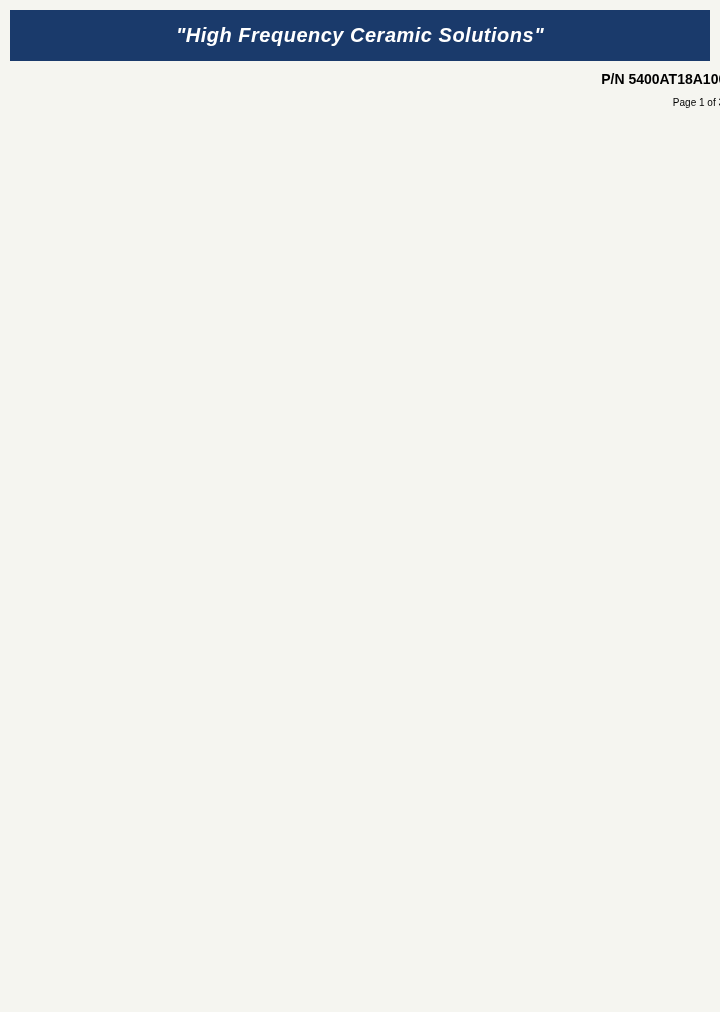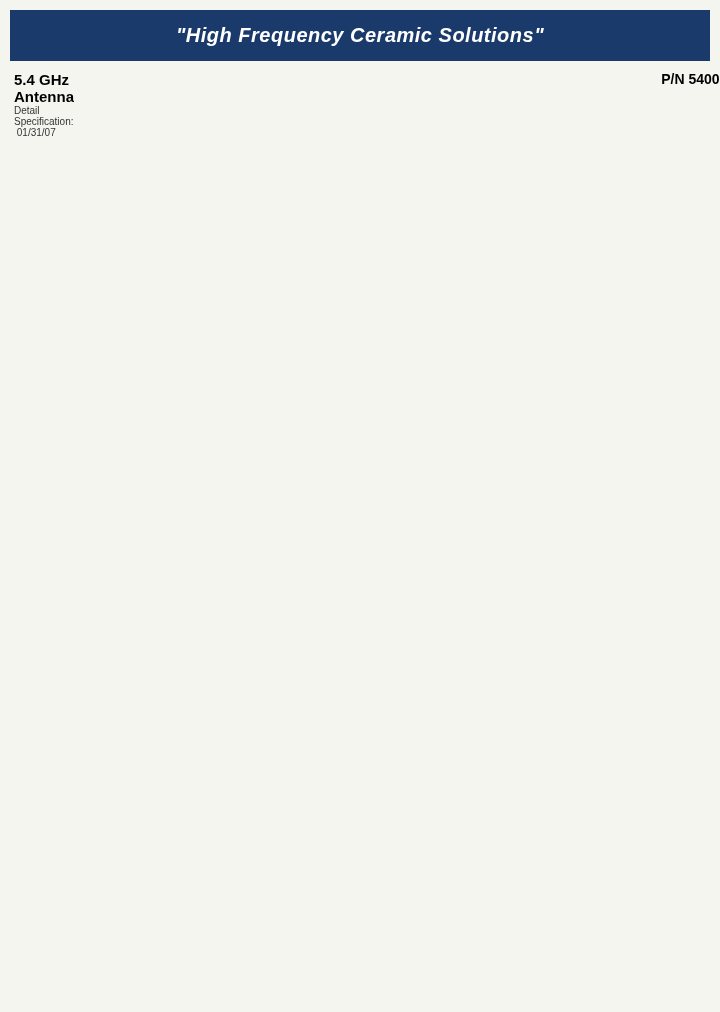--- a/index.html
+++ b/index.html
@@ -59,26 +59,19 @@
 </head>
 <body>
 
 <div class="page">
 
   <div class="header-banner">
     <span>"High Frequency Ceramic Solutions"</span>
   </div>
 
   <div class="title-row">
-    <div class="title-left">
-      <div class="main-title">5.4 GHz Antenna</div>
-      <div class="subtitle">
-        <span>Detail Specification:</span>
-        &nbsp;<span>01/31/07</span>
-      </div>
-    </div>
     <div class="title-right">
       <div class="pn">P/N 5400AT18A1000</div>
       <div class="page">Page 1 of 3</div>
     </div>
   </div>
 
 </div>
 
 </body></html>

